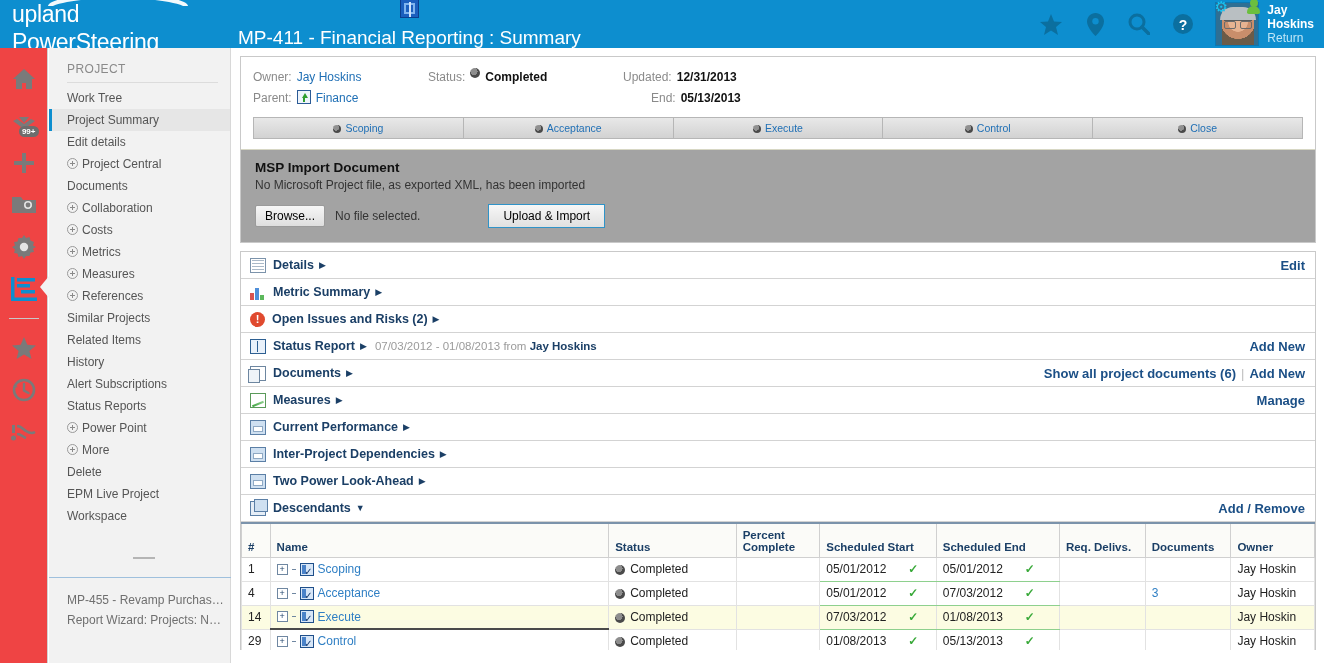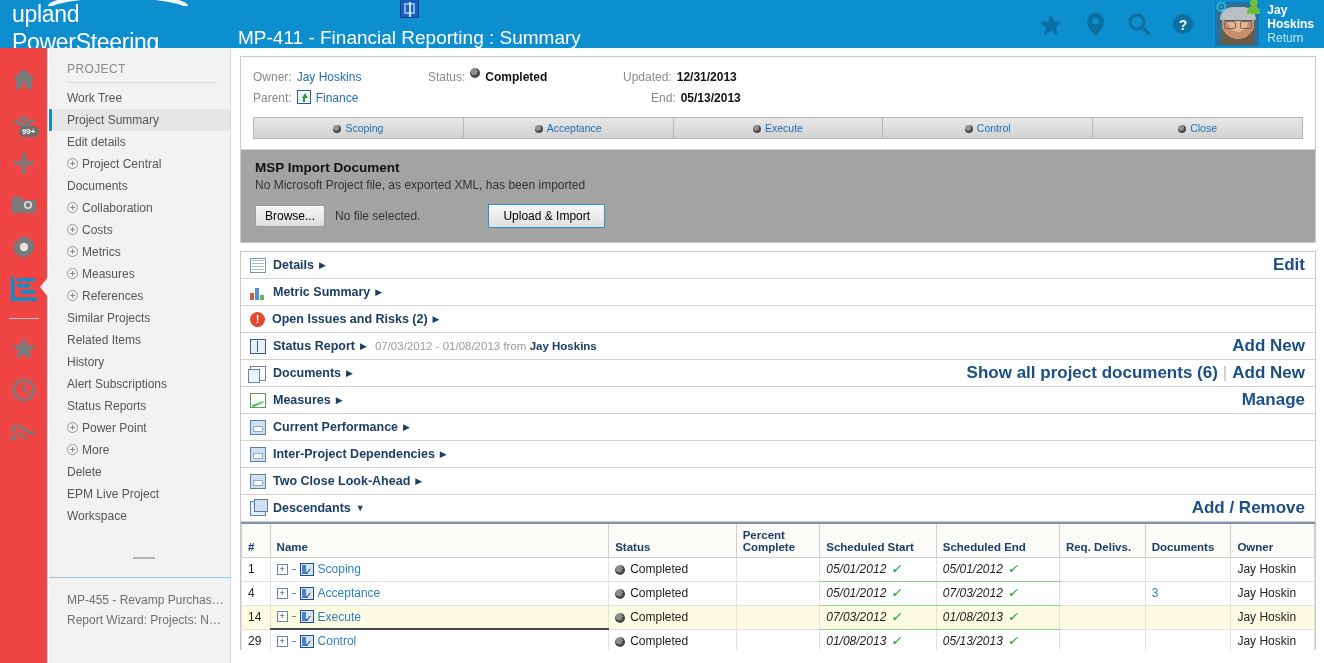--- a/index.html
+++ b/index.html
@@ -192,21 +192,21 @@
   .sec {
     display:flex; align-items:center; height:27px; padding:0 10px 0 9px;
     border-bottom:1px solid #d3d3d3; background:#fff; font-size:12.5px;
   }
   .sec-i { width:16px; height:15px; margin-right:7px; flex:none; position:relative; }
   .sec-t { font-weight:bold; color:#1b3f66; cursor:pointer; }
   .caret-r { color:#1b3f66; margin-left:5px; font-size:9px; }
   .caret-d { color:#1b3f66; margin-left:5px; font-size:9px; }
   .sec-meta { margin-left:8px; font-size:11.5px; color:#9b9b9b; }
   .sec-meta b { color:#1b3f66; }
-  .sec-act { margin-left:auto; font-size:17px; font-weight:bold; color:#1b4f86; cursor:pointer; }
+  .sec-act { margin-left:auto; font-size:13px; font-weight:bold; color:#1b4f86; cursor:pointer; }
   .sec-act .sep { color:#bdbdbd; font-weight:normal; margin:0 5px; }
   .sec-act a { color:#1b4f86; text-decoration:none; }
 
   
   .ic-grid { border:1px solid #7c93ab; background:#fff; }
   .ic-grid:after { content:""; position:absolute; left:1px; top:1px; right:1px; bottom:1px;
      background:repeating-linear-gradient(#aab9c8 0 1px, #fff 1px 3px),
                 repeating-linear-gradient(90deg,#aab9c8 0 1px, transparent 1px 4px); }
   .ic-bars { }
   .ic-bars i { position:absolute; bottom:0; width:4px; display:block; }
@@ -243,21 +243,21 @@
     width:11px; height:11px; border:1px solid #6f87a1; background:#fff; font-size:9px;
     line-height:9px; text-align:center; color:#24476e; cursor:pointer; flex:none;
   }
   .dash { width:4px; height:1px; background:#6f87a1; flex:none; }
   .proj-ic { width:14px; height:13px; border:1px solid #1f4f8a; background:#d7e6f7; position:relative; flex:none; }
   .proj-ic:before { content:""; position:absolute; left:1px; top:1px; width:4px; bottom:1px; background:#4a82c8; }
   .proj-ic:after { content:"✓"; position:absolute; right:0px; bottom:-2px; font-size:10px; color:#13366b; line-height:10px; }
   .nm-lnk { color:#2f7fc4; cursor:pointer; }
   .status-cell { display:flex; align-items:center; gap:5px; }
   .date-cell { border-bottom:1px solid #8ed08e !important; }
-  .date-txt { display:flex; align-items:center; gap:5px;font-style:italic; }
+  .date-txt { display:flex; align-items:center; gap:22px; }
   .chk { color:#39a939; font-size:12px; font-weight:bold; }
   .docs-lnk { color:#2f7fc4; cursor:pointer; }
   .owner-cell { white-space:nowrap; overflow:hidden; }
   .tbl-clip { overflow:hidden; height:128px; border-left:1px solid #c9c9c9; border-right:1px solid #c9c9c9; }
 </style>
 </head>
 <body>
 
 <div class="app">
 
@@ -515,21 +515,21 @@
           <span class="sec-t">Current Performance</span>
           <span class="caret-r">▶</span>
         </div>
         <div class="sec">
           <span class="sec-i ic-win"></span>
           <span class="sec-t">Inter-Project Dependencies</span>
           <span class="caret-r">▶</span>
         </div>
         <div class="sec">
           <span class="sec-i ic-win"></span>
-          <span class="sec-t">Two Close Look-Ahead</span>
+          <span class="sec-t">Two Power Look-Ahead</span>
           <span class="caret-r">▶</span>
         </div>
         <div class="sec">
           <span class="sec-i ic-stack"></span>
           <span class="sec-t">Descendants</span>
           <span class="caret-d">▼</span>
           <span class="sec-act"><a>Add / Remove</a></span>
         </div>
       </div>
 

